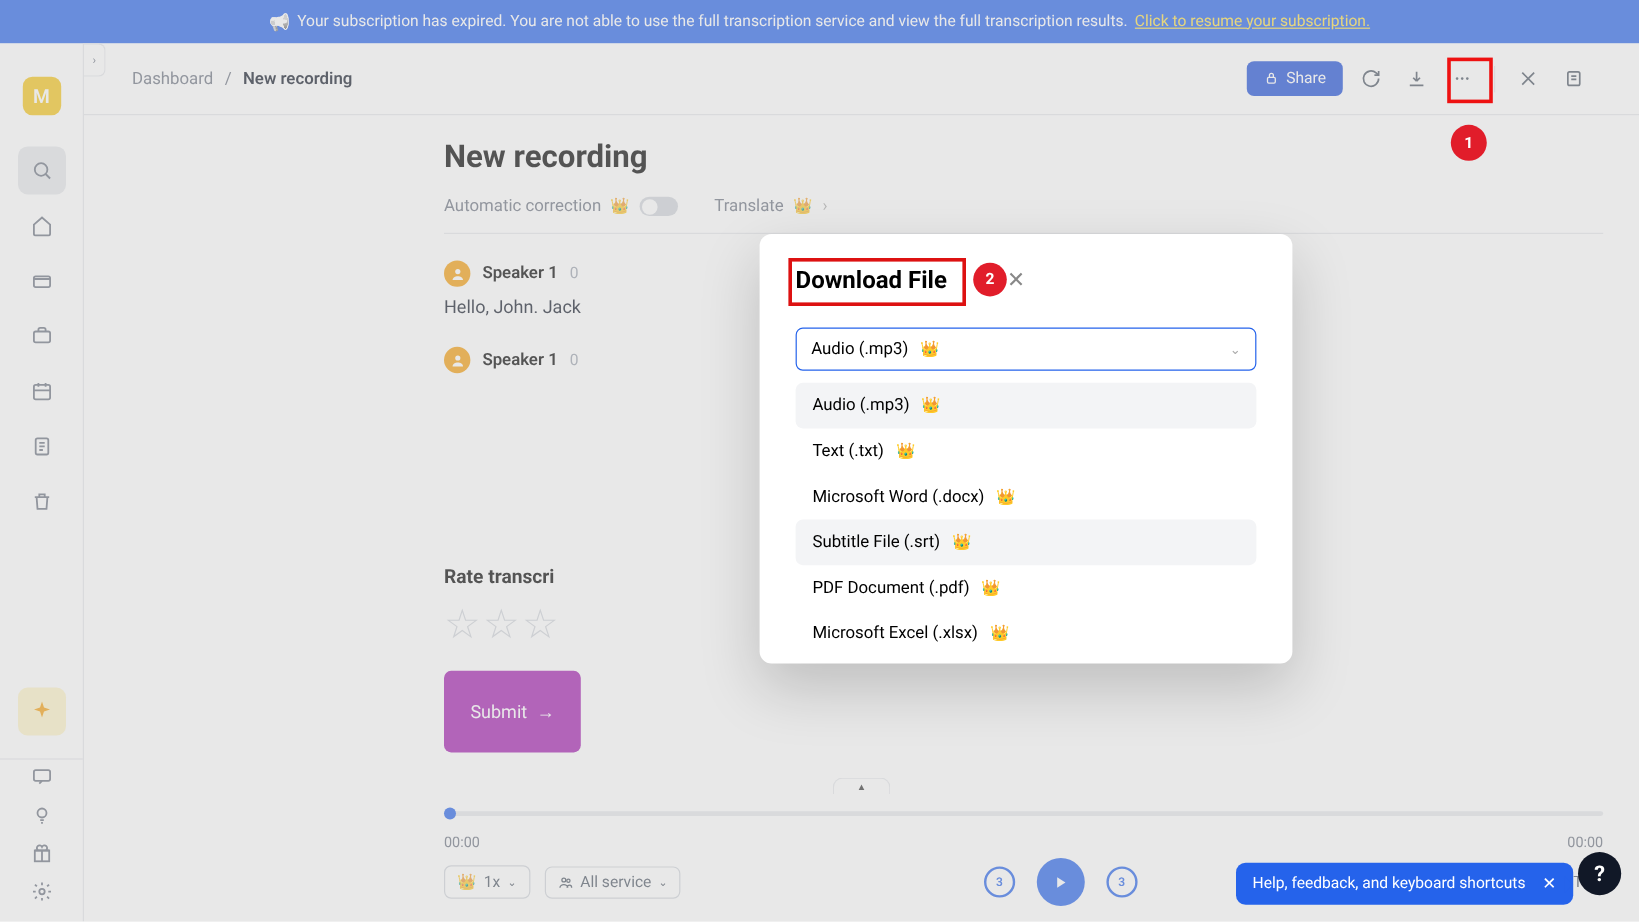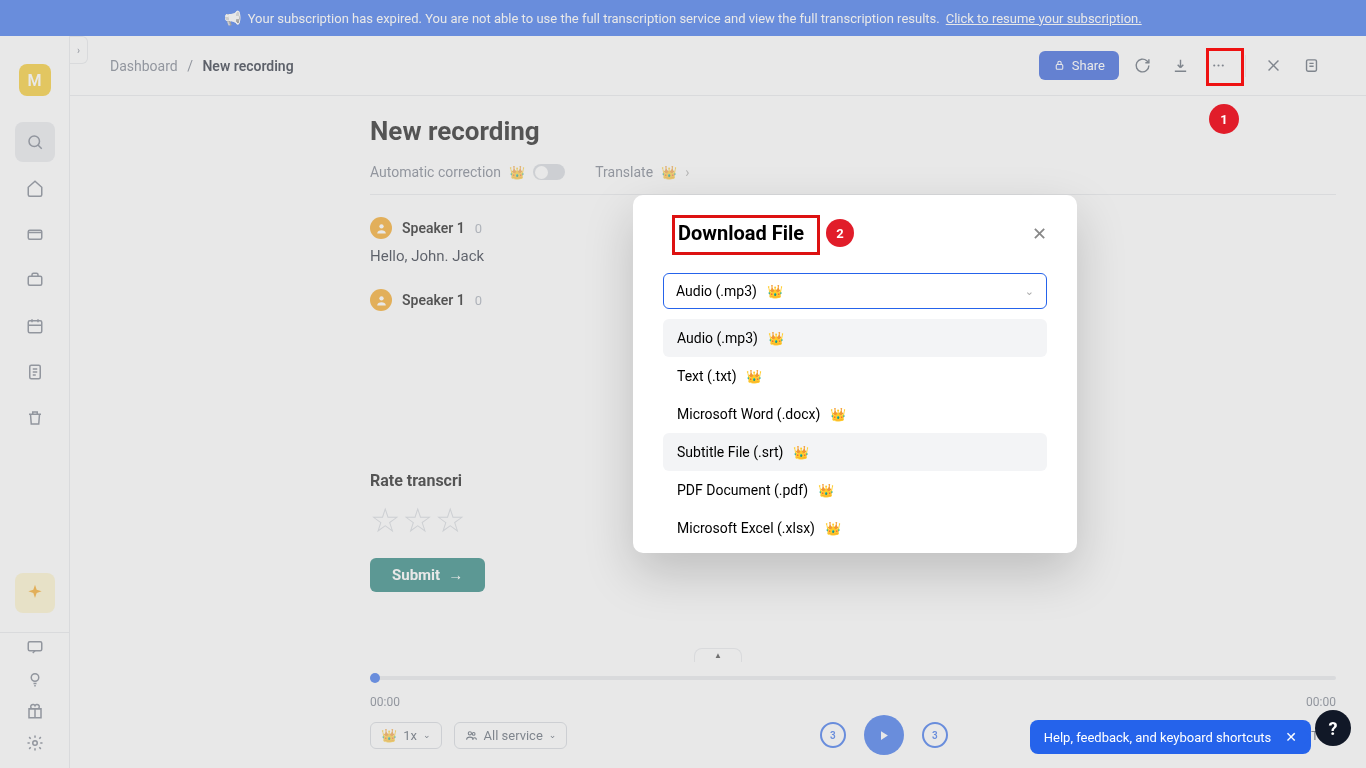--- a/index.html
+++ b/index.html
@@ -1,19 +1,19 @@
 <!DOCTYPE html>
 <html><head>
 <meta charset="utf-8">
 <style>
 * { box-sizing: border-box; margin: 0; padding: 0; font-family: -apple-system, BlinkMacSystemFont, "Segoe UI", Roboto, sans-serif; }
 body { width: 1366px; height: 768px; overflow: hidden; background: #fff; position: relative; }
 
 .banner { background: #2563eb; color: #fff; height: 36px; display: flex; align-items: center; justify-content: center; font-size: 13px; gap: 6px; }
-.banner a { color: #ffffff; text-decoration: underline; }
+.banner a { color: #fde047; text-decoration: underline; }
 .megaphone { font-size: 14px; filter: grayscale(1) brightness(2); }
 
 .app { display: flex; height: calc(100% - 36px); }
 
 .sidebar { width: 70px; border-right: 1px solid #e5e7eb; display: flex; flex-direction: column; align-items: center; padding-top: 28px; gap: 6px; position: relative; }
 .logo { width: 32px; height: 32px; background: #f5c518; border-radius: 8px; display: flex; align-items: center; justify-content: center; color: #fff; font-weight: 600; font-size: 16px; margin-bottom: 20px; }
 .side-icon { width: 40px; height: 40px; border-radius: 8px; display: flex; align-items: center; justify-content: center; color: #6b7280; cursor: pointer; }
 .side-icon.active { background: #e5e7eb; }
 .side-icon svg { width: 18px; height: 18px; }
 .sparkle-btn { margin-top: auto; width: 40px; height: 40px; border-radius: 8px; background: #fef3c7; display: flex; align-items: center; justify-content: center; color: #f59e0b; position: absolute; bottom: 155px; left: 15px; cursor: pointer; }
@@ -51,21 +51,21 @@
 .avatar { width: 22px; height: 22px; background: #f59e0b; border-radius: 50%; display: flex; align-items: center; justify-content: center; }
 .avatar svg { width: 13px; height: 13px; fill: #fff; }
 .speaker-name { font-weight: 600; font-size: 14px; }
 .timestamp { color: #9ca3af; font-size: 13px; }
 .text { font-size: 15px; color: #111827; }
 
 .rating-section { margin-top: 160px; }
 .rating-title { font-weight: 700; font-size: 16px; margin-bottom: 10px; }
 .stars { display: flex; gap: 2px; }
 .star { font-size: 34px; color: #d1d5db; cursor: pointer; }
-.submit-btn { margin-top: 18px; background: #0f766e; color: #fff; border: none; border-radius: 6px; padding: 8px 22px; font-size: 15px; font-weight: 700; cursor: pointer; display: flex; align-items: center; gap: 8px; }
+.submit-btn { margin-top: 18px; background: #a21caf; color: #fff; border: none; border-radius: 6px; padding: 25px 22px; font-size: 15px; font-weight: 400; cursor: pointer; display: flex; align-items: center; gap: 8px; }
 
 .player-collapse { position: absolute; bottom: 106px; left: 50%; transform: translateX(-50%); width: 48px; height: 14px; border: 1px solid #e5e7eb; border-bottom: none; border-radius: 8px 8px 0 0; display: flex; align-items: center; justify-content: center; cursor: pointer; font-size: 8px; color: #333; background: #fff; }
 
 .player { position: absolute; bottom: 0; left: 300px; right: 30px; height: 105px; padding-top: 8px;}
 .progress-wrap { position: relative; height: 18px; }
 .progress { height: 4px; background: #e5e7eb; border-radius: 2px; position: relative; top: 5px;}
 .progress-thumb { width: 10px; height: 10px; background: #2563eb; border-radius: 50%; position: absolute; left: 0; top: 2px; }
 .times { display: flex; justify-content: space-between; font-size: 12px; color: #6b7280; margin-top: 6px; }
 .player-controls { display: flex; align-items: center; justify-content: space-between; margin-top: 6px; }
 .player-left, .player-right { display: flex; align-items: center; gap: 12px; }
@@ -73,21 +73,21 @@
 .pill-btn svg { width: 13px; height: 13px; }
 .play-center { display: flex; align-items: center; gap: 18px; }
 .play-btn { width: 40px; height: 40px; background: #2563eb; border-radius: 50%; display: flex; align-items: center; justify-content: center; cursor: pointer; border: none; }
 .play-btn svg { width: 15px; height: 15px; fill: #fff; }
 .skip-btn { width: 26px; height: 26px; border: 2px solid #2563eb; border-radius: 50%; display: flex; align-items: center; justify-content: center; font-size: 10px; color: #2563eb; cursor: pointer; font-weight: 600; }
 .text-btn { font-size: 13px; color: #4b5563; display: flex; align-items: center; gap: 6px; cursor: pointer; }
 .text-btn svg { width: 14px; height: 14px; }
 
 .overlay { position: absolute; inset: 0; background: rgba(200,200,200,0.42); z-index: 5; }
 .modal { position: absolute; top: 195px; left: 50%; transform: translateX(-50px); width: 444px; background: #fff; border-radius: 10px; z-index: 10; box-shadow: 0 20px 50px rgba(0,0,0,0.18); padding: 24px 30px 0; }
-.modal-header { display: flex; align-items: center; justify-content: space-between; margin-bottom: 26px; margin-left: 15px; }
+.modal-header { display: flex; align-items: center; margin-bottom: 26px; }
 .modal-title { font-size: 20px; font-weight: 700; }
 .close-x { font-size: 18px; color: #888; cursor: pointer; }
 .field-label { font-size: 13px; color: #666; margin-bottom: 6px; }
 .select-box { border: 1.5px solid #2563eb; border-radius: 6px; padding: 9px 12px; display: flex; align-items: center; justify-content: space-between; font-size: 14px; cursor: pointer; }
 .select-box .chev { color: #aaa; font-size: 11px; }
 .dropdown { margin-top: 10px; padding-bottom: 6px; }
 .option { padding: 11px 14px; font-size: 14px; display: flex; align-items: center; gap: 10px; border-radius: 6px; cursor: pointer; }
 .option.hover { background: #f3f4f6; }
 .sel-text { display: flex; align-items: center; gap: 10px;}
 

